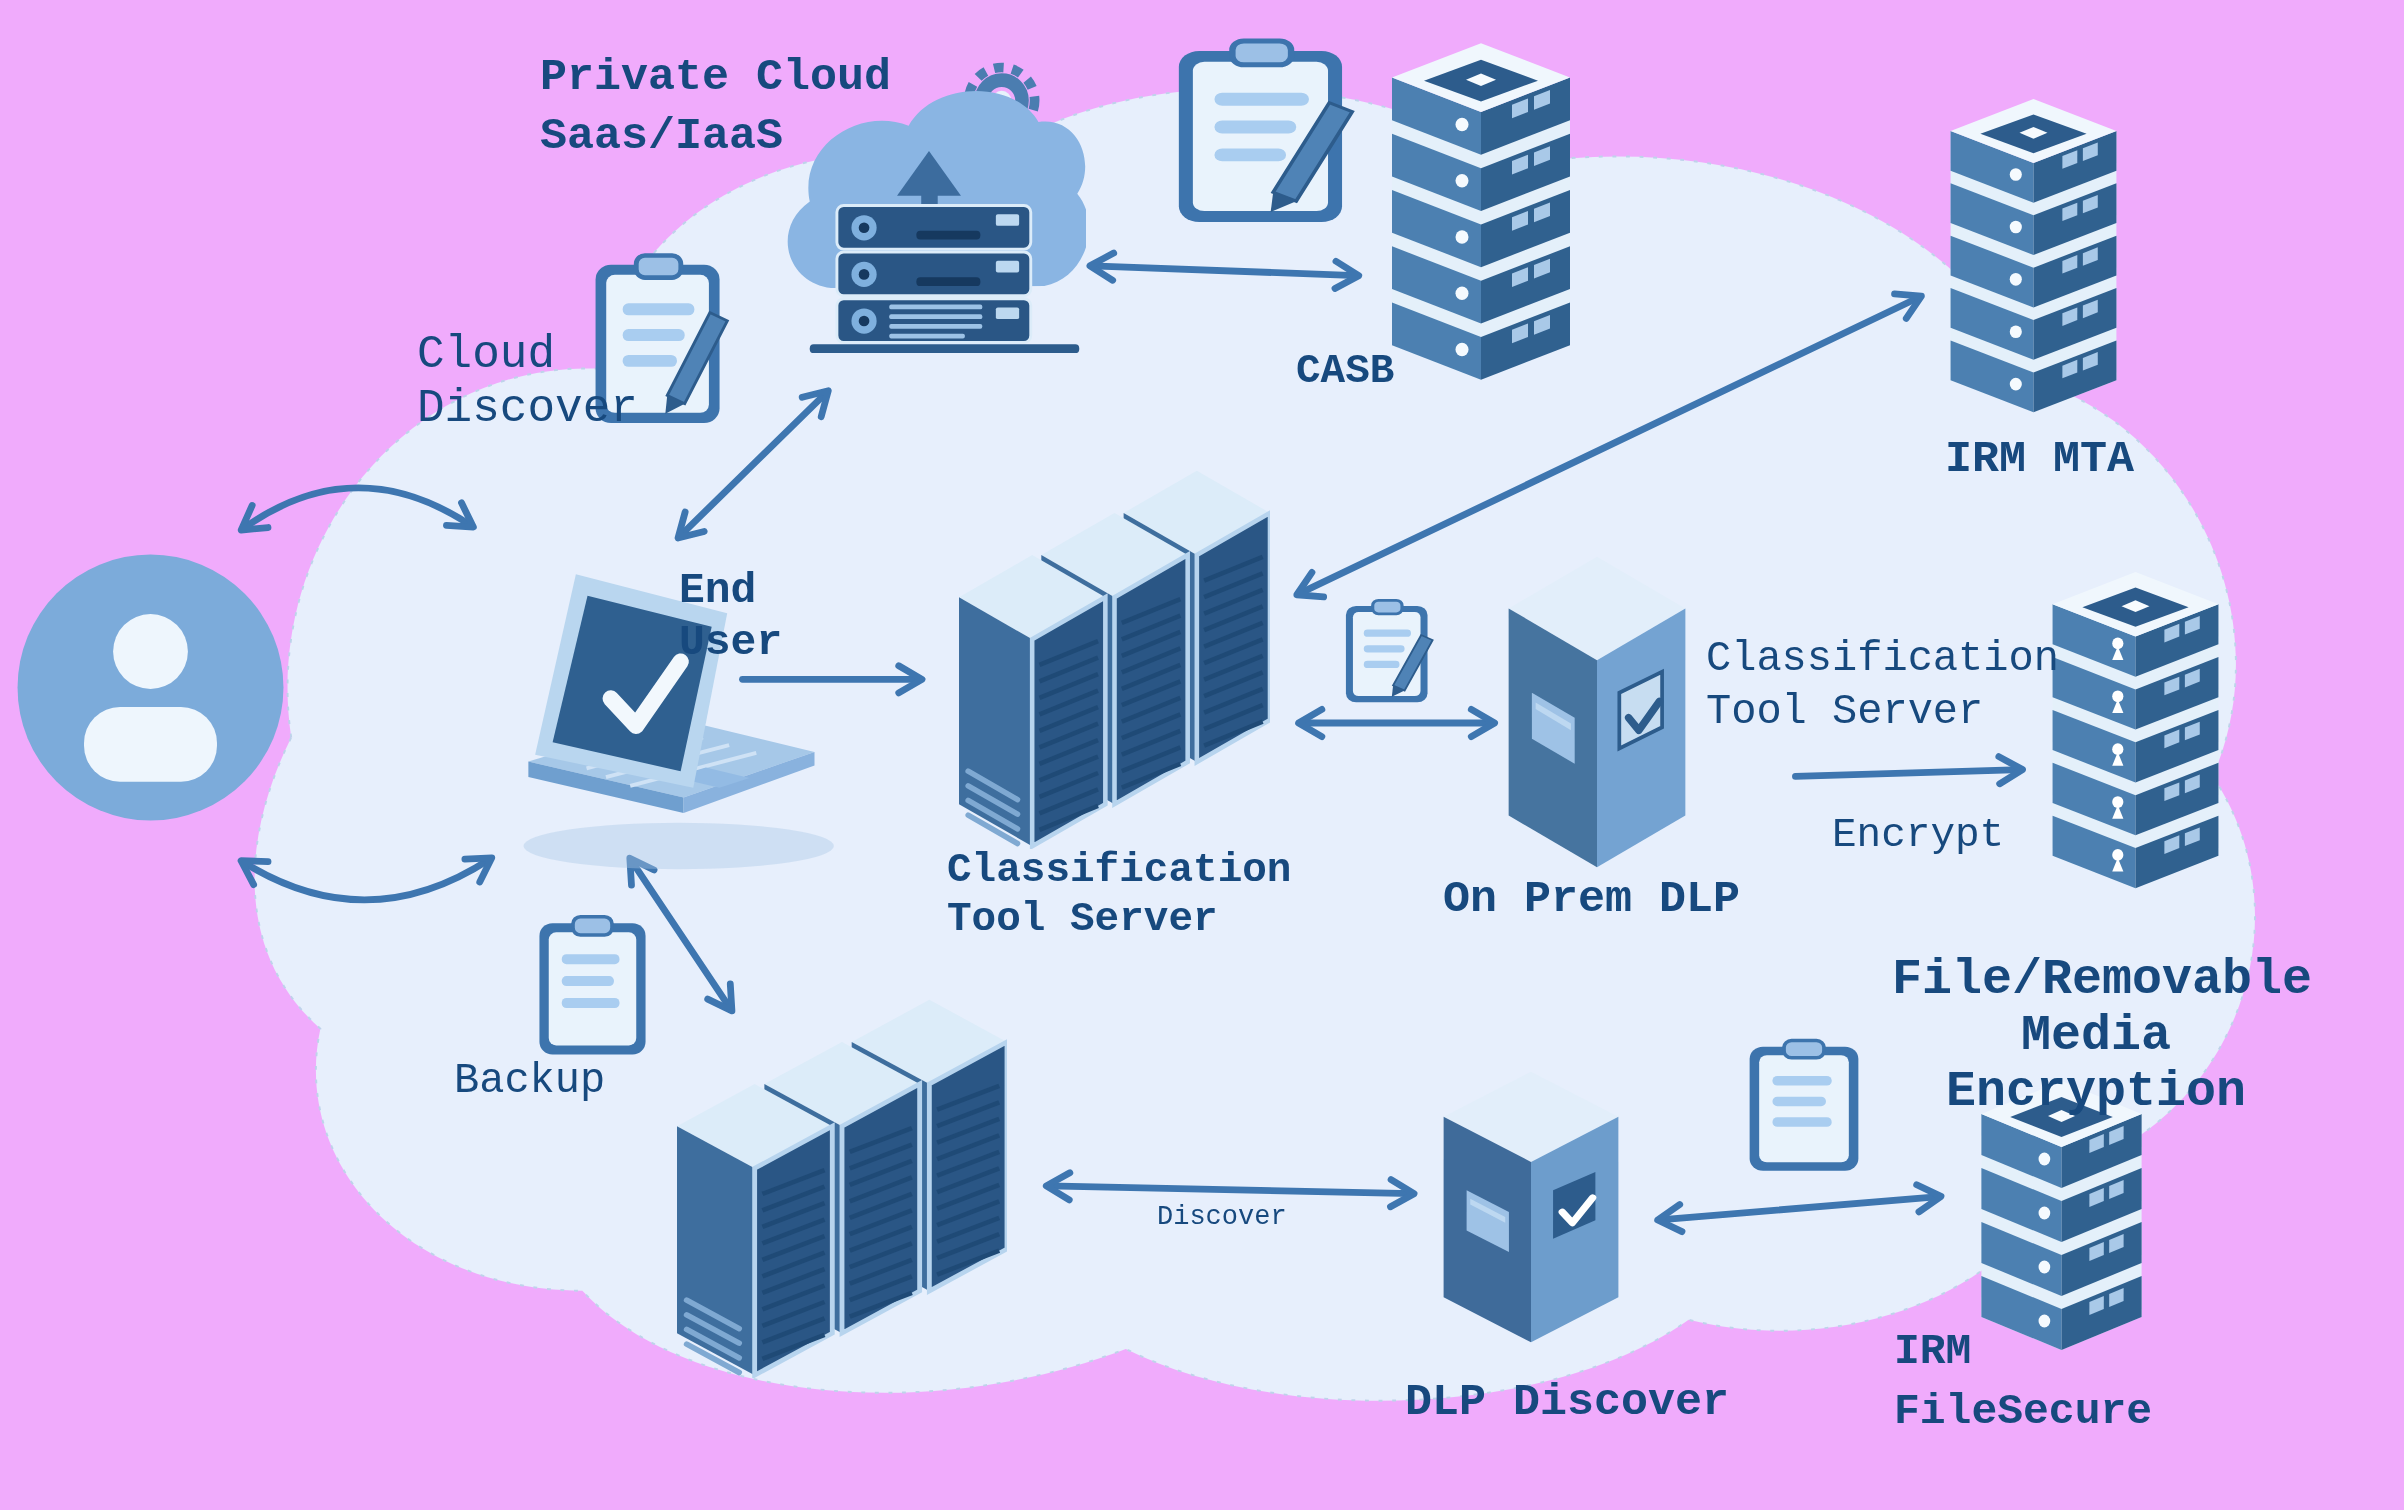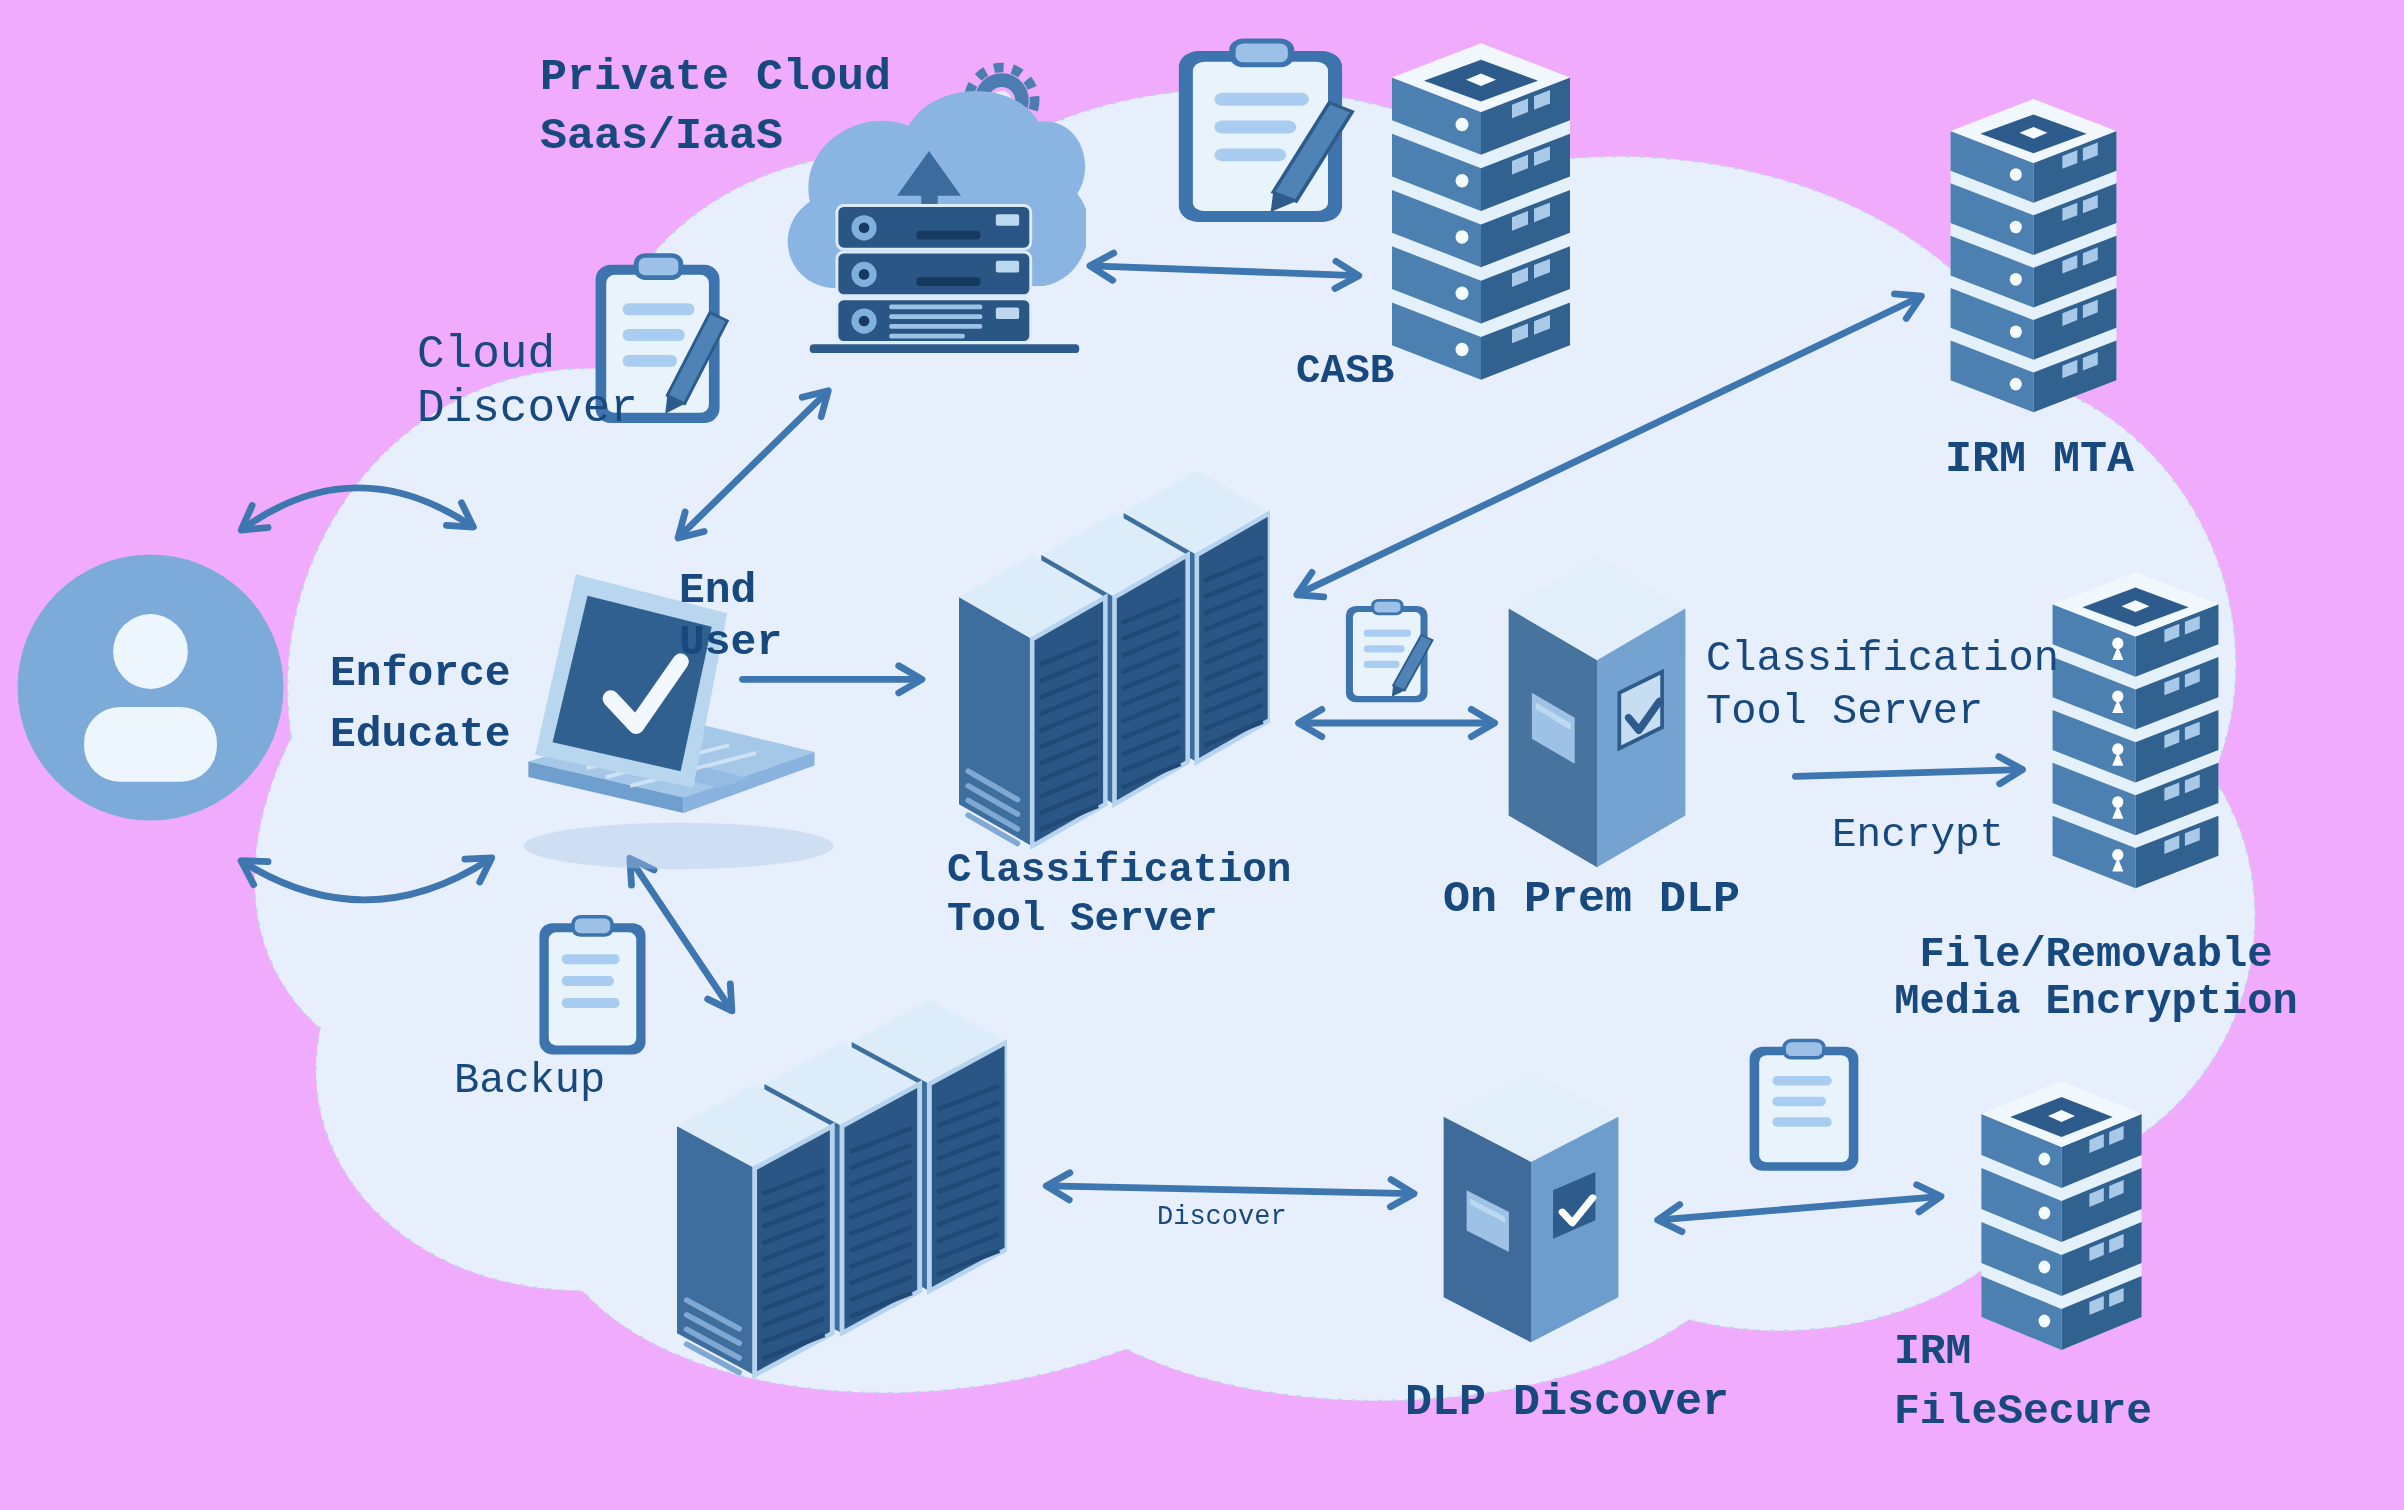--- a/index.html
+++ b/index.html
@@ -317,24 +317,20 @@
   </div>
 
   <div class="lbl b" style="left:1296px;top:347px;font-size:41px">
     <span>CASB</span>
   </div>
 
   <div class="lbl b" style="left:1945px;top:433px;font-size:45px">
     <span>IRM MTA</span>
   </div>
 
-  <div class="lbl b" style="left:330px;top:643px;font-size:43px;line-height:1.42">
-    <span>Enforce</span><br>
-    <span>Educate</span>
-  </div>
 
   <div class="lbl b" style="left:679px;top:565px;font-size:43px;line-height:1.2">
     <span>End</span><br>
     <span>User</span>
   </div>
 
   <div class="lbl b" style="left:947px;top:846px;font-size:41px;line-height:1.2">
     <span>Classification</span><br>
     <span>Tool Server</span>
   </div>
@@ -345,21 +341,21 @@
 
   <div class="lbl" style="left:1706px;top:633px;font-size:42px;line-height:1.26">
     <span>Classification</span><br>
     <span>Tool Server</span>
   </div>
 
   <div class="lbl" style="left:1832px;top:811px;font-size:41px">
     <span>Encrypt</span>
   </div>
 
-  <div class="lbl b c" style="left:1892px;top:932px;width:408px;font-size:42px;line-height:1.12">
+  <div class="lbl b c" style="left:1892px;top:952px;width:408px;font-size:50px;line-height:1.12">
     <span>File/Removable</span><br>
     <span>Media Encryption</span>
   </div>
 
   <div class="lbl" style="left:454px;top:1056px;font-size:42px">
     <span>Backup</span>
   </div>
 
 
   <div class="lbl" style="left:1157px;top:1201px;font-size:27px">

